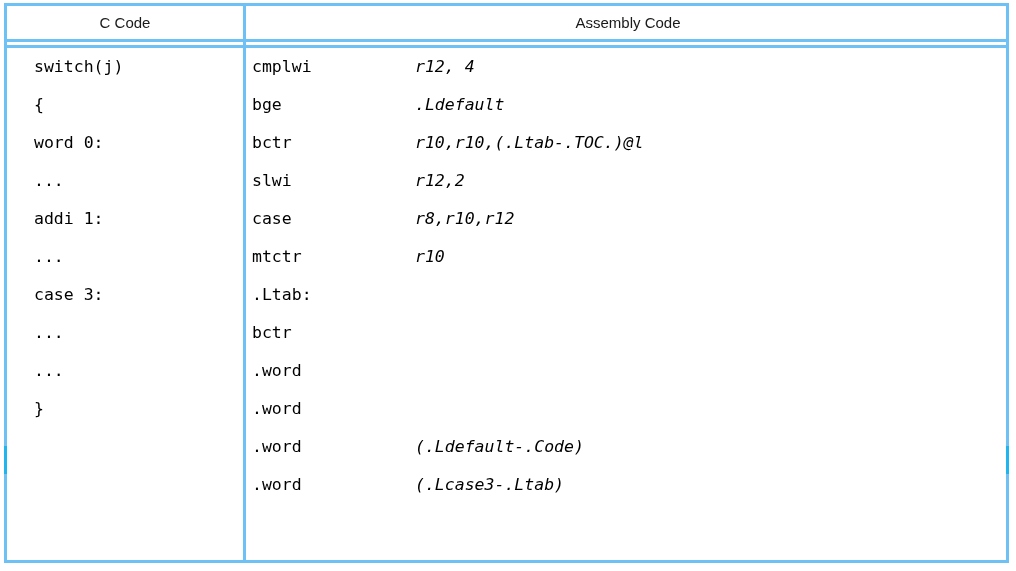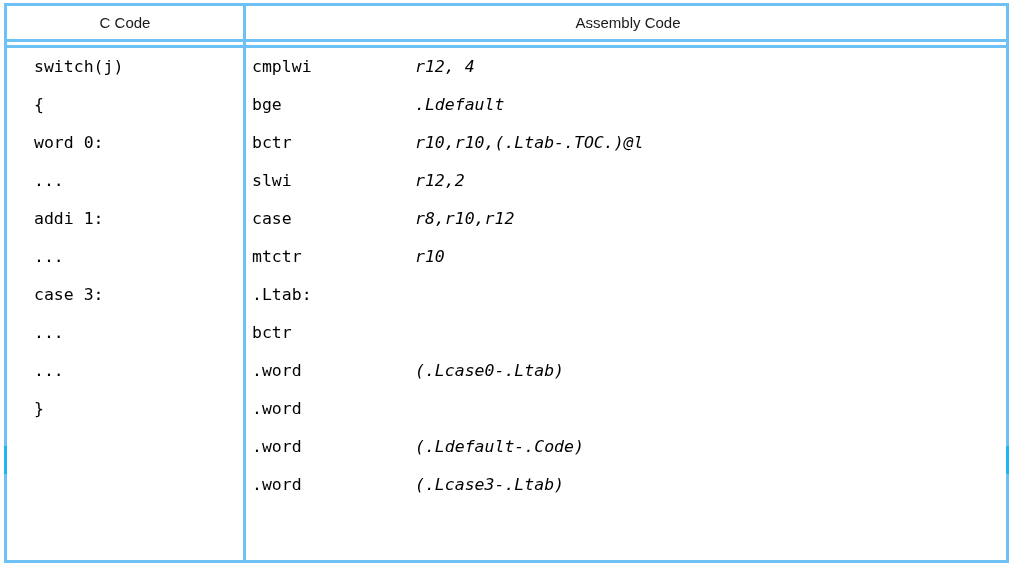--- a/index.html
+++ b/index.html
@@ -208,21 +208,20 @@
       <div class="row">
         <span class="code mnem">.Ltab:</span>
         <span class="code oper"></span>
       </div>
       <div class="row">
         <span class="code mnem">bctr</span>
         <span class="code oper"></span>
       </div>
       <div class="row">
         <span class="code mnem">.word</span>
-        <span class="code oper">(.Lcase0-.Ltab)</span>
       </div>
       <div class="row">
         <span class="code mnem">.word</span>
       </div>
       <div class="row">
         <span class="code mnem">.word</span>
         <span class="code oper">(.Ldefault-.Code)</span>
       </div>
       <div class="row">
         <span class="code mnem">.word</span>

